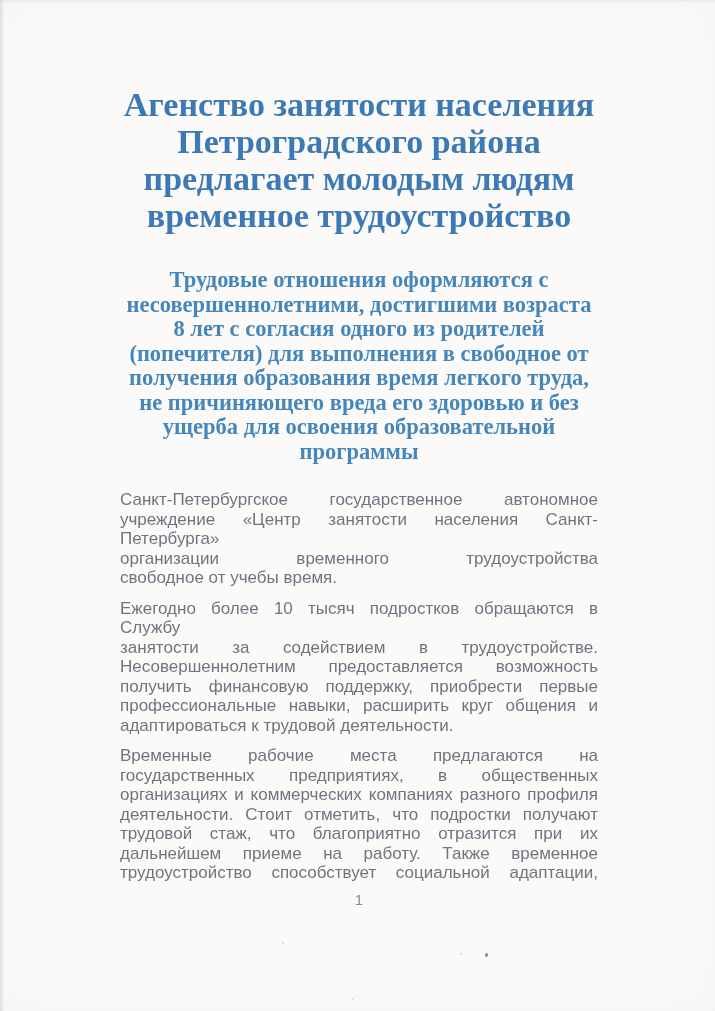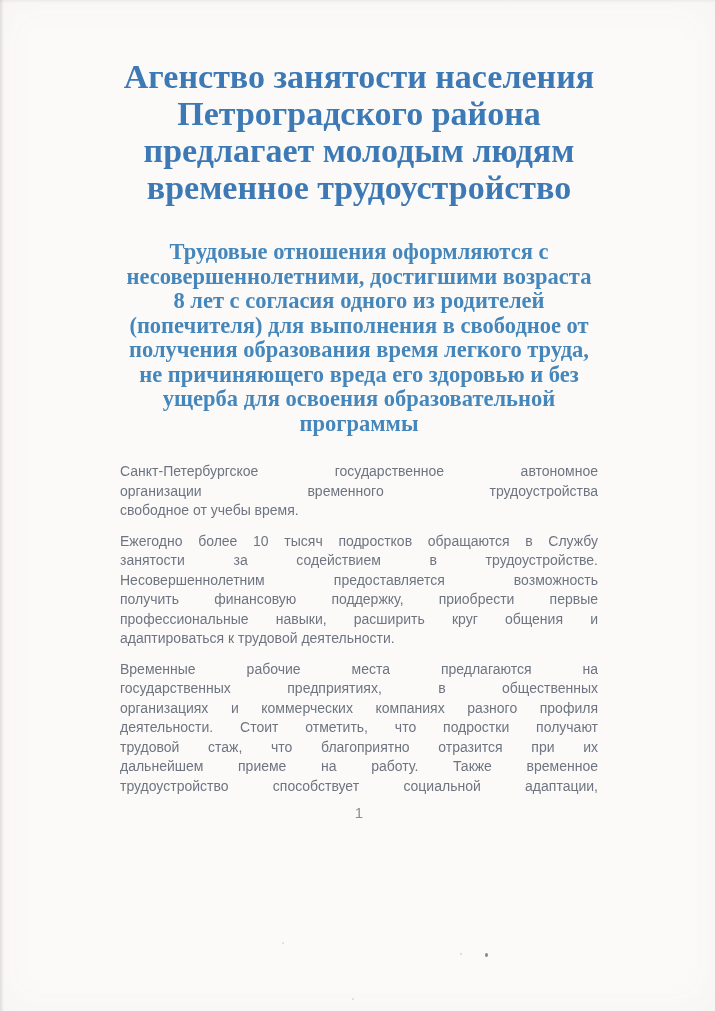--- a/index.html
+++ b/index.html
@@ -39,40 +39,40 @@
   }
 
   .content {
     position: absolute;
     left: 120px;
     top: 0;
     width: 478px;
   }
 
   .title {
-    margin-top: 58px;
+    margin-top: 86px;
     font-family: "Liberation Serif", "DejaVu Serif", serif;
     font-weight: bold;
     font-size: 34px;
     line-height: 37px;
     color: var(--title-blue, #3d7ab5);
   }
 
   .subtitle {
     margin-top: 34px;
     font-family: "Liberation Serif", "DejaVu Serif", serif;
     font-weight: bold;
     font-size: 22.5px;
     line-height: 24.5px;
     color: var(--subtitle-blue, #4586bb);
   }
 
   .para {
     margin-top: 26px;
-    font-size: 14px;
+    font-size: 17px;
     line-height: 19.5px;
     color: var(--body-text, #6e7580);
   }
   .para + .para { margin-top: 11px; }
 
   .cline { text-align: center; }
   .bline { text-align: justify; text-align-last: justify; }
   .bline.last { text-align-last: left; }
 
   .page-number {
@@ -113,20 +113,21 @@
         <div class="cline">8 лет с согласия одного из родителей</div>
         <div class="cline">(попечителя) для выполнения в свободное от</div>
         <div class="cline">получения образования время легкого труда,</div>
         <div class="cline">не причиняющего вреда его здоровью и без</div>
         <div class="cline">ущерба для освоения образовательной</div>
         <div class="cline">программы</div>
       </h2>
 
     <div class="para">
         <div class="bline">Санкт-Петербургское государственное автономное</div>
+        <div class="bline">учреждение «Центр занятости населения Санкт-Петербурга»</div>
         <div class="bline">организации временного трудоустройства</div>
         <div class="bline last">свободное от учебы время.</div>
       </div>
 
     <div class="para">
         <div class="bline">Ежегодно более 10 тысяч подростков обращаются в Службу</div>
         <div class="bline">занятости за содействием в трудоустройстве.</div>
         <div class="bline">Несовершеннолетним предоставляется возможность</div>
         <div class="bline">получить финансовую поддержку, приобрести первые</div>
         <div class="bline">профессиональные навыки, расширить круг общения и</div>

